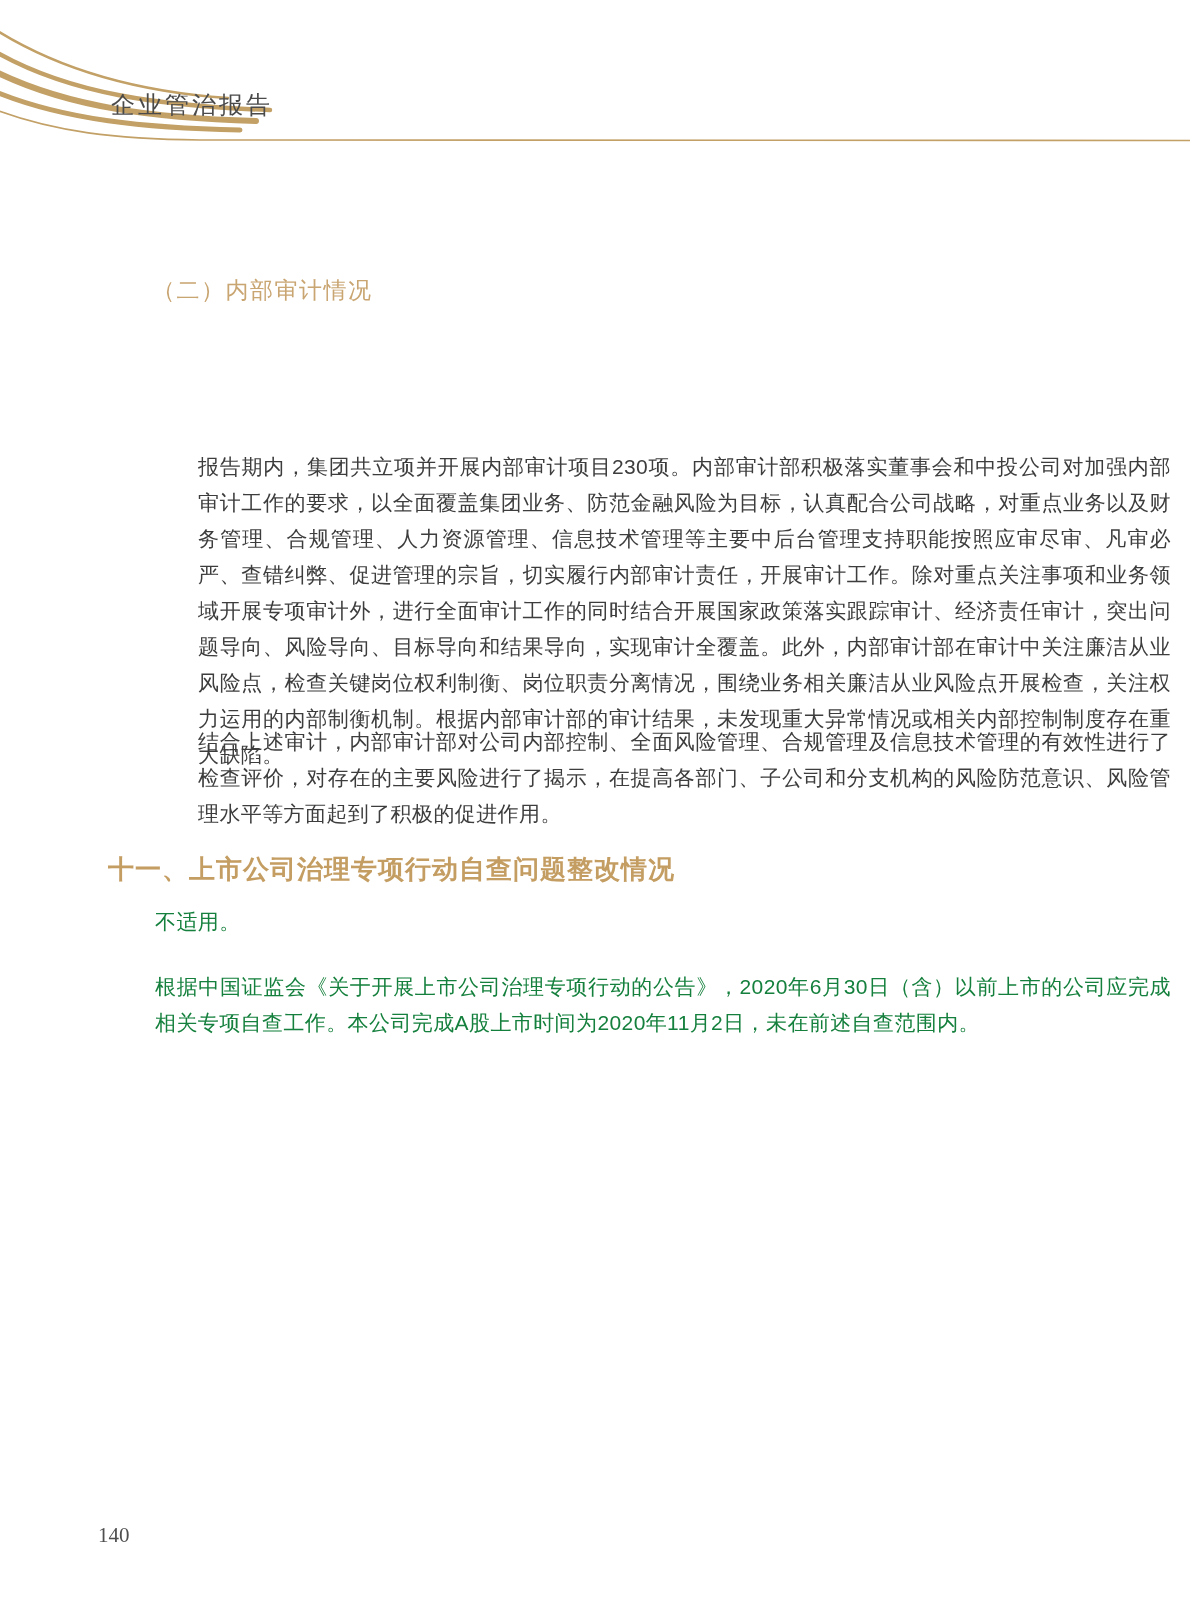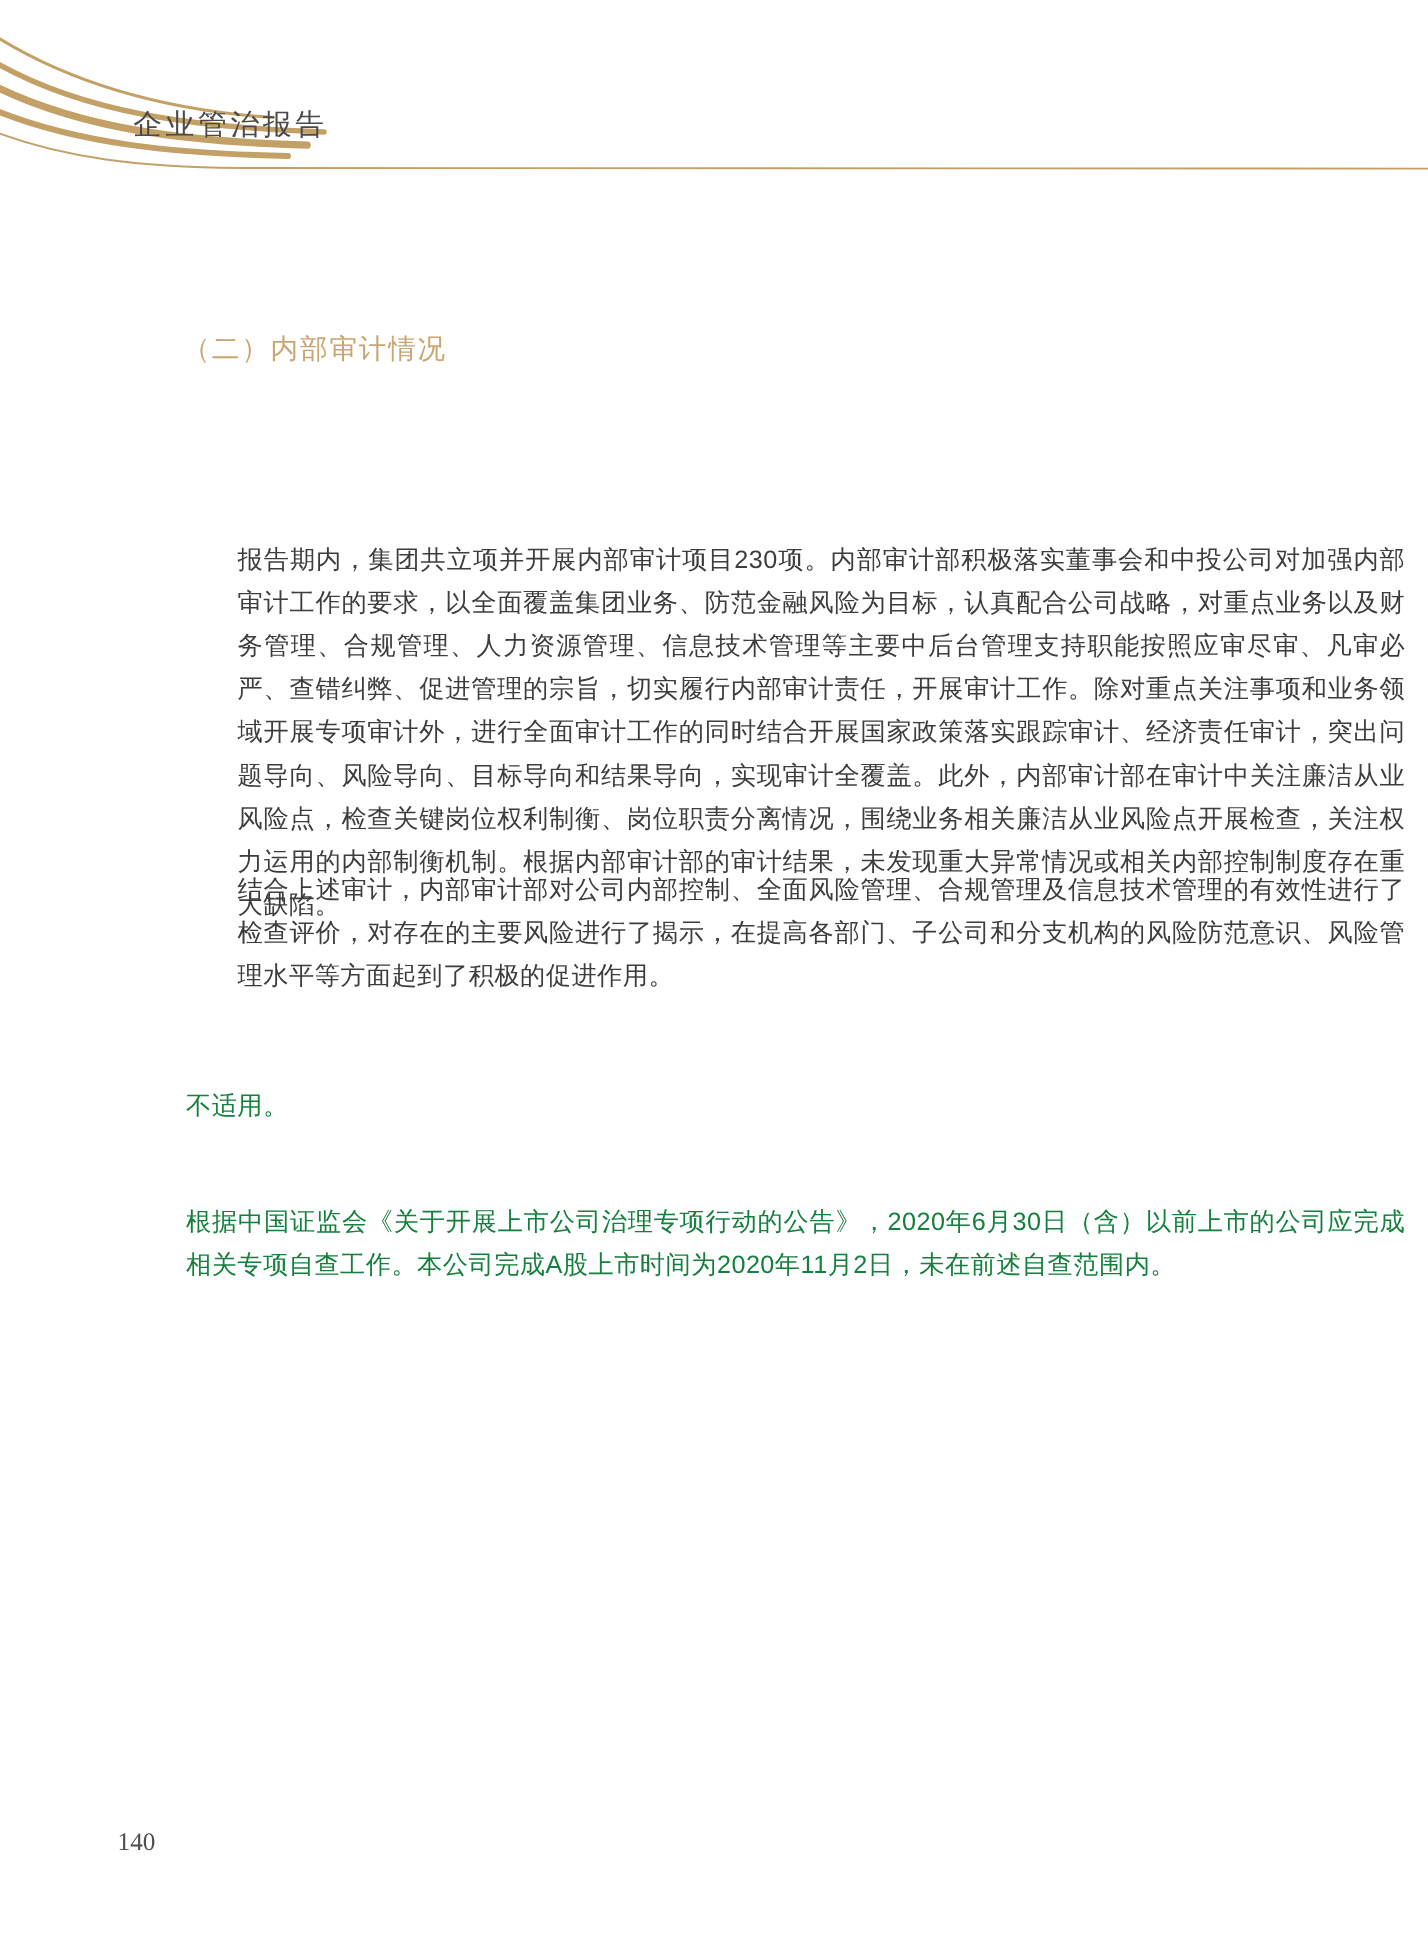--- a/index.html
+++ b/index.html
@@ -78,21 +78,21 @@
     width: 1016px;
     margin: 0;
     font-size: 21px;
     line-height: 36px;
     letter-spacing: 0.4px;
     color: #15803d;
     text-align: justify;
     text-justify: inter-ideograph;
   }
   #para-4 { top: 904px; }
-  #para-5 { top: 969px; margin-top: 32px; }
+  #para-5 { top: 969px; }
   .page-number {
     position: absolute;
     left: 98px;
     top: 1523px;
     font-family: "Liberation Serif", "DejaVu Serif", serif;
     font-size: 21px;
     color: #4f4f4f;
   }
 </style>
 </head>
@@ -112,20 +112,21 @@
 
   <div class="doc-title">企业管治报告</div>
 
   <div class="sub-heading">（二）内部审计情况</div>
 
 
   <p class="body-para" id="para-2">报告期内，集团共立项并开展内部审计项目230项。内部审计部积极落实董事会和中投公司对加强内部审计工作的要求，以全面覆盖集团业务、防范金融风险为目标，认真配合公司战略，对重点业务以及财务管理、合规管理、人力资源管理、信息技术管理等主要中后台管理支持职能按照应审尽审、凡审必严、查错纠弊、促进管理的宗旨，切实履行内部审计责任，开展审计工作。除对重点关注事项和业务领域开展专项审计外，进行全面审计工作的同时结合开展国家政策落实跟踪审计、经济责任审计，突出问题导向、风险导向、目标导向和结果导向，实现审计全覆盖。此外，内部审计部在审计中关注廉洁从业风险点，检查关键岗位权利制衡、岗位职责分离情况，围绕业务相关廉洁从业风险点开展检查，关注权力运用的内部制衡机制。根据内部审计部的审计结果，未发现重大异常情况或相关内部控制制度存在重大缺陷。</p>
 
   <p class="body-para" id="para-3">结合上述审计，内部审计部对公司内部控制、全面风险管理、合规管理及信息技术管理的有效性进行了检查评价，对存在的主要风险进行了揭示，在提高各部门、子公司和分支机构的风险防范意识、风险管理水平等方面起到了积极的促进作用。</p>
 
+  <div class="major-heading">十一、上市公司治理专项行动自查问题整改情况</div>
 
   <p class="body-para-2" id="para-4">不适用。</p>
 
   <p class="body-para-2" id="para-5">根据中国证监会《关于开展上市公司治理专项行动的公告》，2020年6月30日（含）以前上市的公司应完成相关专项自查工作。本公司完成A股上市时间为2020年11月2日，未在前述自查范围内。</p>
 
   <div class="page-number">140</div>
 
 </div>
 
 </body></html>

